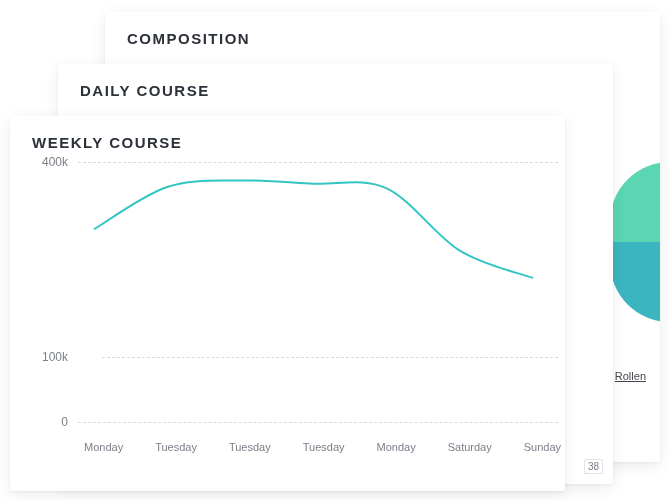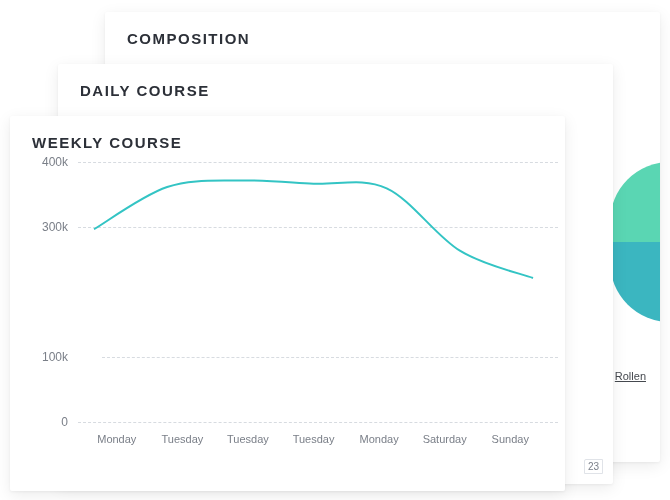--- a/index.html
+++ b/index.html
@@ -77,23 +77,24 @@
     position: absolute;
     left: 52px;
     right: 0;
     top: 0;
     height: 260px;
   }
   .x-axis {
     position: absolute;
     left: 52px;
     right: 0;
-    bottom: 8px;
+    bottom: 0;
     height: 20px;
     display: flex;
+    gap: 32px;
   }
   .x-label {
     flex: 1;
     text-align: center;
     font-size: 11px;
     color: #7a7f88;
   }
   .pie-sliver {
     position: absolute;
     right: 0;
@@ -145,37 +146,33 @@
   <div class="card-title">COMPOSITION</div>
   <div class="pie-sliver">
     <div class="pie-top"></div>
     <div class="pie-bottom"></div>
   </div>
   <div class="legend-fragment">Rollen</div>
 </div>
 
 <div class="card card-mid">
   <div class="card-title">DAILY COURSE</div>
-  <div class="mid-fragment">23</div>
+  <div class="mid-fragment">38</div>
 </div>
 
 <div class="card card-front">
   <div class="card-title">WEEKLY COURSE</div>
   <div class="chart-area">
     <div class="y-axis" id="y-axis">
         <div class="y-tick-row" style="top: 254px;">
           <div class="y-label">0</div>
           <div class="grid-line"></div>
         </div>
         <div class="y-tick-row" style="top: 189px; gap: 24px;">
           <div class="y-label">100k</div>
-          <div class="grid-line"></div>
-        </div>
-        <div class="y-tick-row" style="top: 59px;">
-          <div class="y-label">300k</div>
           <div class="grid-line"></div>
         </div>
         <div class="y-tick-row" style="top: -6px;">
           <div class="y-label">400k</div>
           <div class="grid-line"></div>
         </div>
       </div>
     <div class="plot">
       <svg id="line-svg" width="100%" height="100%" viewBox="0 0 460 260" preserveAspectRatio="none">
           <path d="M 10 68.25 C 22.22222222222222 61.208333333333336, 58.888888888888886 34.125, 83.33333333333333 26 C 107.77777777777777 17.875, 132.2222222222222 20.041666666666668, 156.66666666666666 19.5 C 181.11111111111111 18.958333333333332, 205.55555555555554 21.450000000000003, 230 22.75 C 254.44444444444446 24.049999999999997, 278.88888888888886 16.14166666666665, 303.3333333333333 27.299999999999983 C 327.77777777777777 38.458333333333314, 352.22222222222223 74.74999999999999, 376.6666666666667 89.69999999999999 C 401.11111111111114 104.64999999999999, 437.77777777777777 112.45, 450 117" fill="none" stroke="#33c4c4" stroke-width="2"></path>

